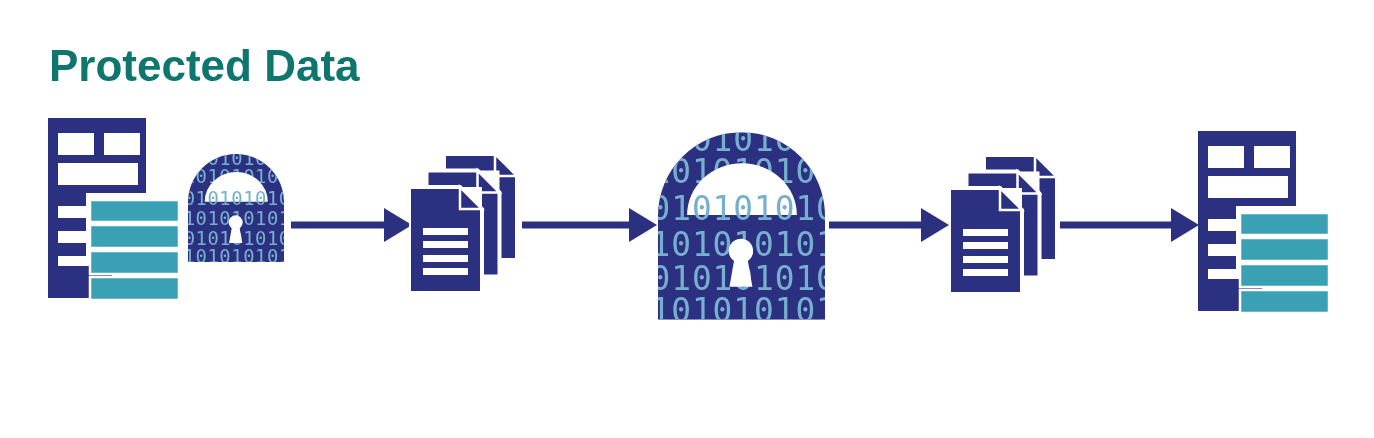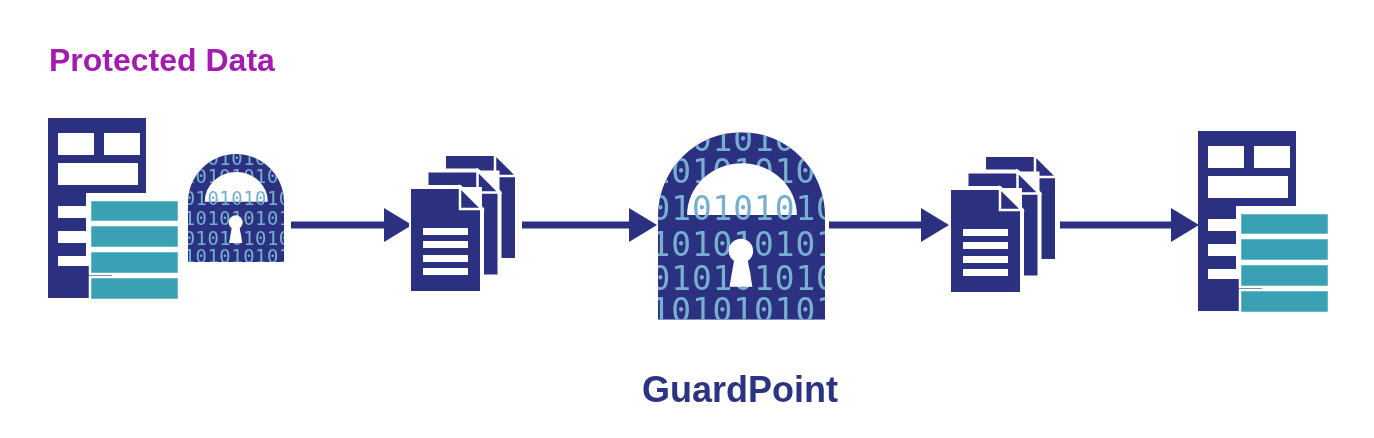--- a/index.html
+++ b/index.html
@@ -5,23 +5,23 @@
   html,body{margin:0;padding:0;background:#ffffff;}
   .canvas{
     position:relative;
     width:1374px;height:438px;
     background:#ffffff;
     overflow:hidden;
     font-family:"Liberation Sans", sans-serif;
   }
   .title{
     position:absolute;
-    font-size:32px;
+    font-size:44px;
     font-weight:bold;
-    color:#a21caf;
+    color:#0f766e;
     line-height:1;
     white-space:nowrap;
   }
   .title-left{left:49px;top:44px;}
   .title-right{right:14px;top:40px;}
   .caption{
     position:absolute;
     left:740px;top:372px;
     transform:translateX(-50%);
     font-size:36px;font-weight:bold;color:#2b3383;line-height:1;
@@ -112,21 +112,20 @@
           <rect x="14" y="74" width="45" height="7" fill="#ffffff"></rect>
           <rect x="14" y="87" width="45" height="7" fill="#ffffff"></rect>
           <rect x="14" y="101" width="45" height="7" fill="#ffffff"></rect>
           <rect x="14" y="114" width="45" height="7" fill="#ffffff"></rect>
         </g>
       </symbol>
     </defs>
   </svg>
 
   <div class="title title-left">Protected Data</div>
-  <div class="caption">GuardPoint</div>
 
   <svg class="node tower-left" viewBox="0 0 132 185">
     <use href="#sym-tower"></use>
   </svg>
 
   <svg class="node lock-small" viewBox="0 0 89 100">
     <use href="#sym-lock"></use>
   </svg>
 
   <svg class="arrow arrow-1" viewBox="0 0 121 36">

